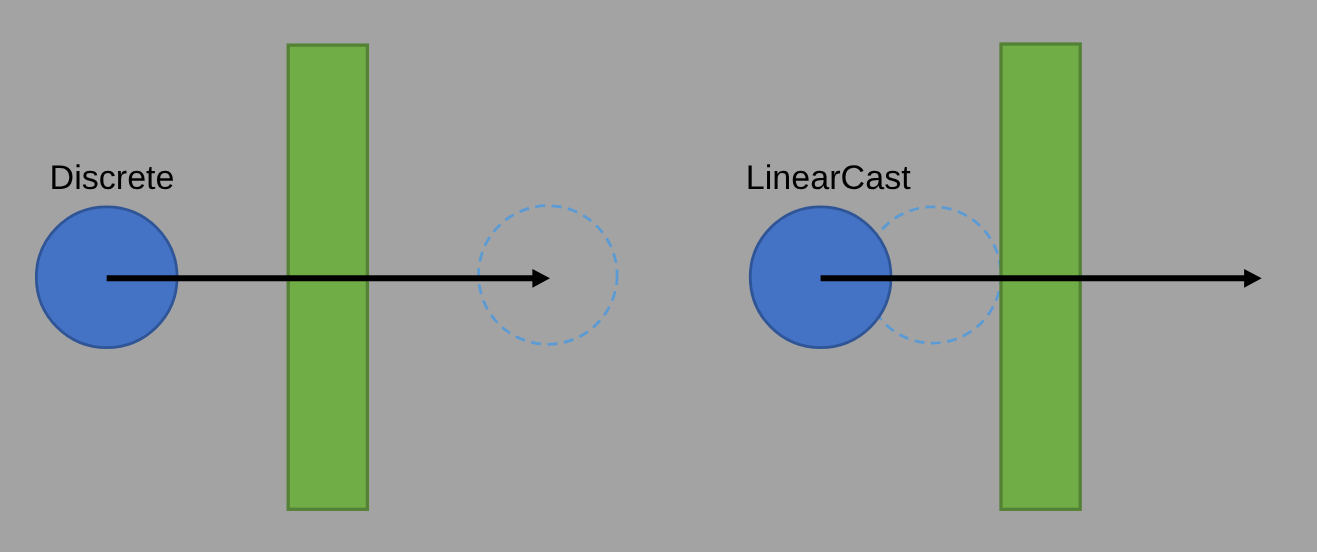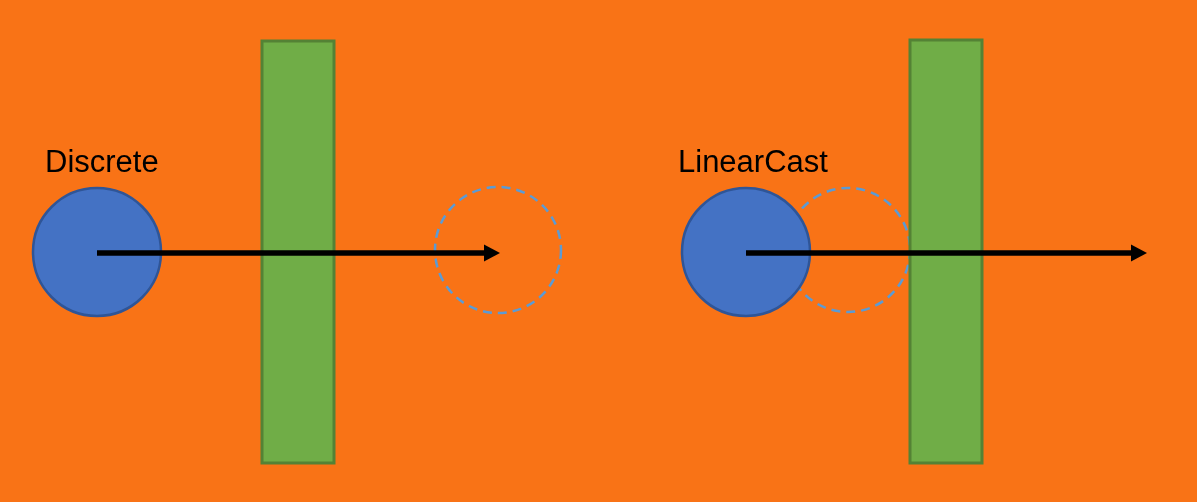--- a/index.html
+++ b/index.html
@@ -4,21 +4,21 @@
 <style>
   html, body {
     margin: 0;
     padding: 0;
     background: #ffffff;
   }
   .canvas {
     position: relative;
     width: 1197px;
     height: 502px;
-    background: #f97316;
+    background: #a3a3a3;
     overflow: hidden;
   }
   svg {
     display: block;
   }
   .panel-label {
     font-family: "Liberation Sans", "DejaVu Sans", sans-serif;
     font-size: 31px;
     font-weight: 400;
   }

